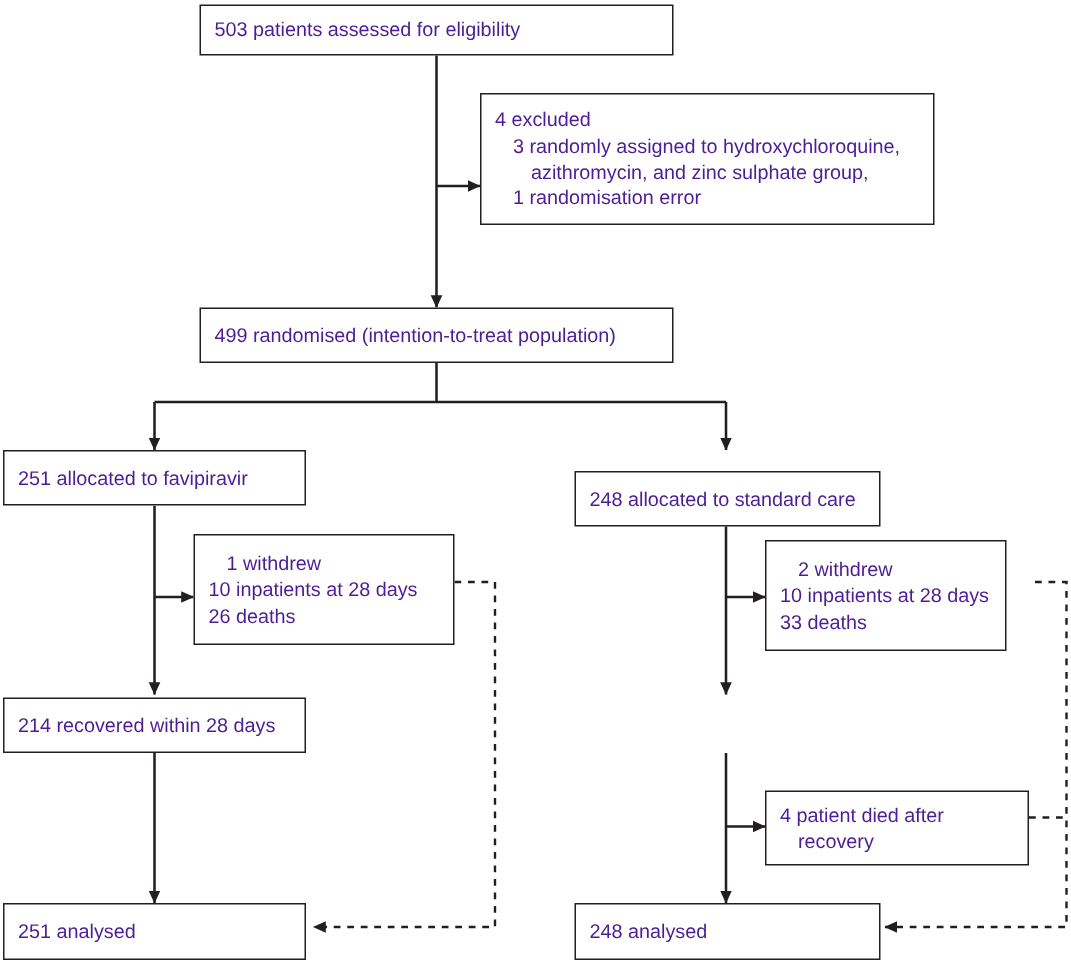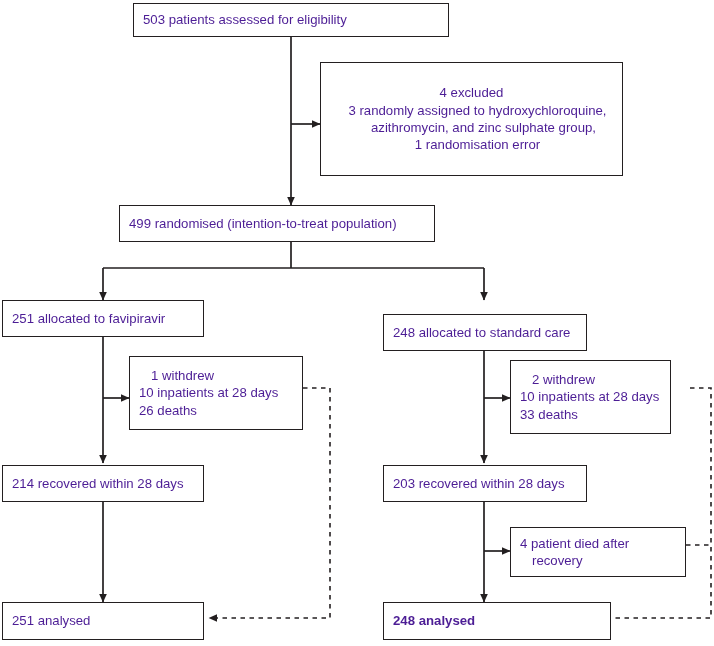--- a/index.html
+++ b/index.html
@@ -89,30 +89,30 @@
       <path d="M690,388 L711,388 L711,618 L590,618" marker-end="url(#arrowDash)"></path>
 
       <path d="M686,545 L711,545"></path>
     </g>
   </svg>
 
   <div class="node" style="left:133px; top:3px; width:316px; height:34px;">
     <div class="pad"><span class="line">503 patients assessed for eligibility</span></div>
   </div>
 
-  <div class="node" style="left:320px; top:62px; width:303px; height:114px;text-align:center;">
+  <div class="node" style="left:320px; top:62px; width:303px; height:88px;">
     <div class="pad">
       <div class="line">4 excluded</div>
       <div class="line indent-1">3 randomly assigned to hydroxychloroquine,</div>
       <div class="line indent-2">azithromycin, and zinc sulphate group,</div>
       <div class="line indent-3">1 randomisation error</div>
     </div>
   </div>
 
-  <div class="node" style="left:119px; top:205px; width:316px; height:37px;">
+  <div class="node" style="left:133px; top:205px; width:316px; height:37px;">
     <div class="pad"><span class="line">499 randomised (intention-to-treat population)</span></div>
   </div>
 
   <div class="node" style="left:2px; top:300px; width:202px; height:37px;">
     <div class="pad"><span class="line">251 allocated to favipiravir</span></div>
   </div>
 
   <div class="node" style="left:383px; top:314px; width:204px; height:37px;">
     <div class="pad"><span class="line">248 allocated to standard care</span></div>
   </div>
@@ -130,32 +130,29 @@
       <div class="line indent-1">2 withdrew</div>
       <div class="line">10 inpatients at 28 days</div>
       <div class="line">33 deaths</div>
     </div>
   </div>
 
   <div class="node" style="left:2px; top:465px; width:202px; height:37px;">
     <div class="pad"><span class="line">214 recovered within 28 days</span></div>
   </div>
 
-  <div class="node" style="left:383px; top:465px; width:204px; height:37px;">
-    <div class="pad"><span class="line">203 recovered within 28 days</span></div>
-  </div>
 
   <div class="node" style="left:510px; top:527px; width:176px; height:50px;">
     <div class="pad">
       <div class="line">4 patient died after</div>
       <div class="line indent-1">recovery</div>
     </div>
   </div>
 
   <div class="node" style="left:2px; top:602px; width:202px; height:38px;">
     <div class="pad"><span class="line">251 analysed</span></div>
   </div>
 
-  <div class="node" style="left:383px; top:602px; width:228px; height:38px;font-weight:bold;">
+  <div class="node" style="left:383px; top:602px; width:204px; height:38px;">
     <div class="pad"><span class="line">248 analysed</span></div>
   </div>
 
 </div>
 
 </body></html>

